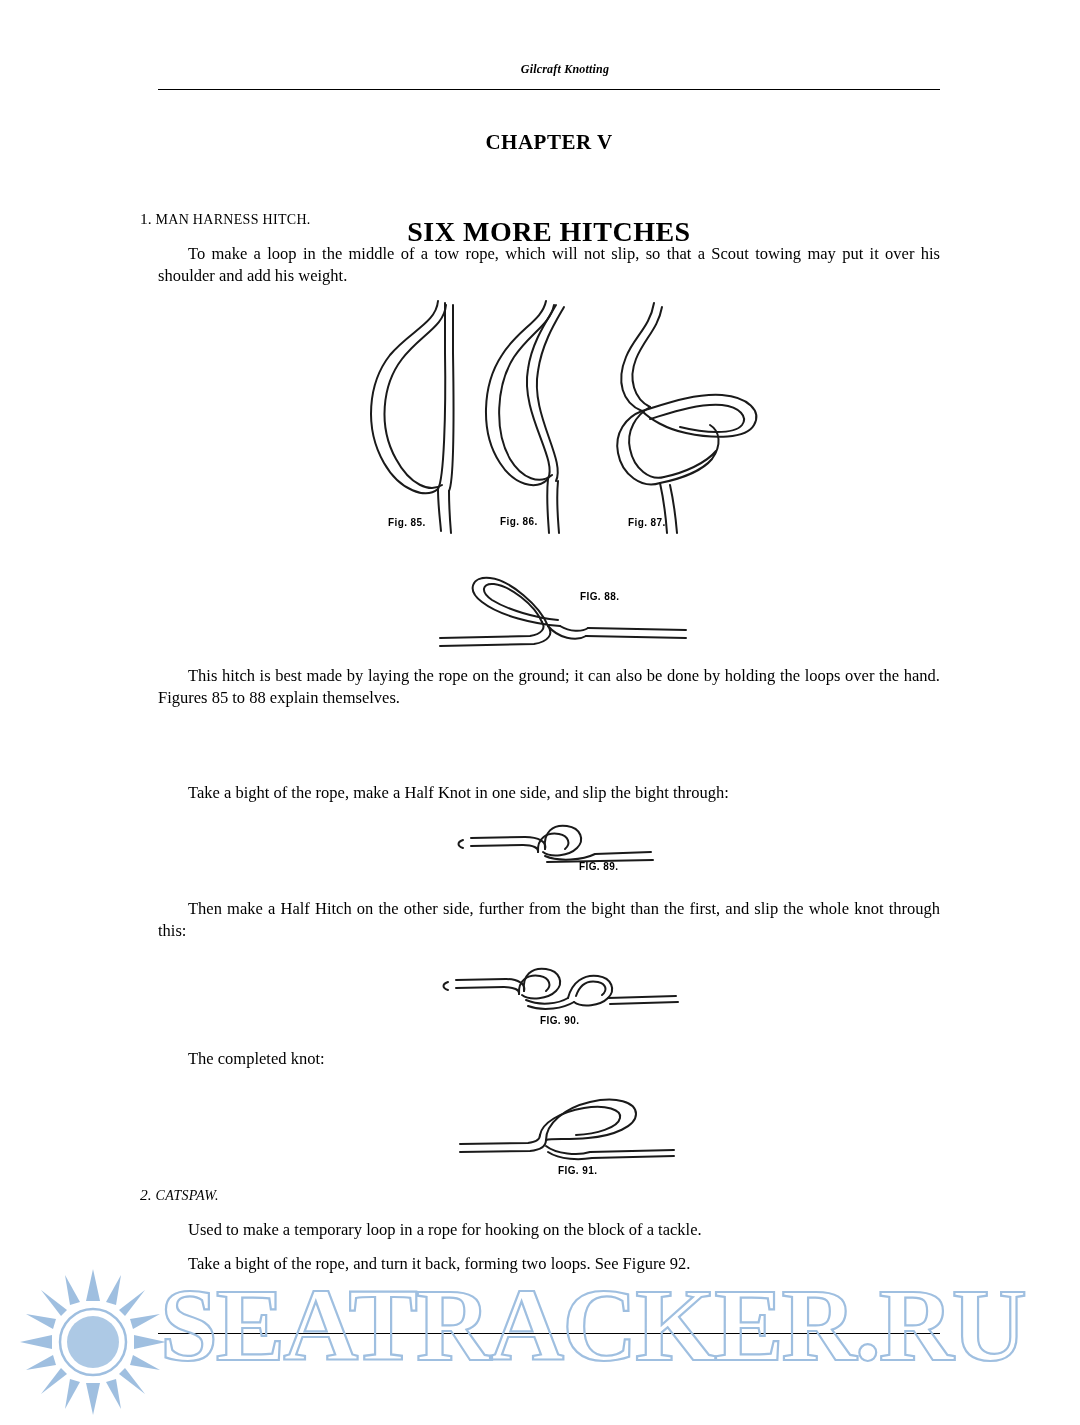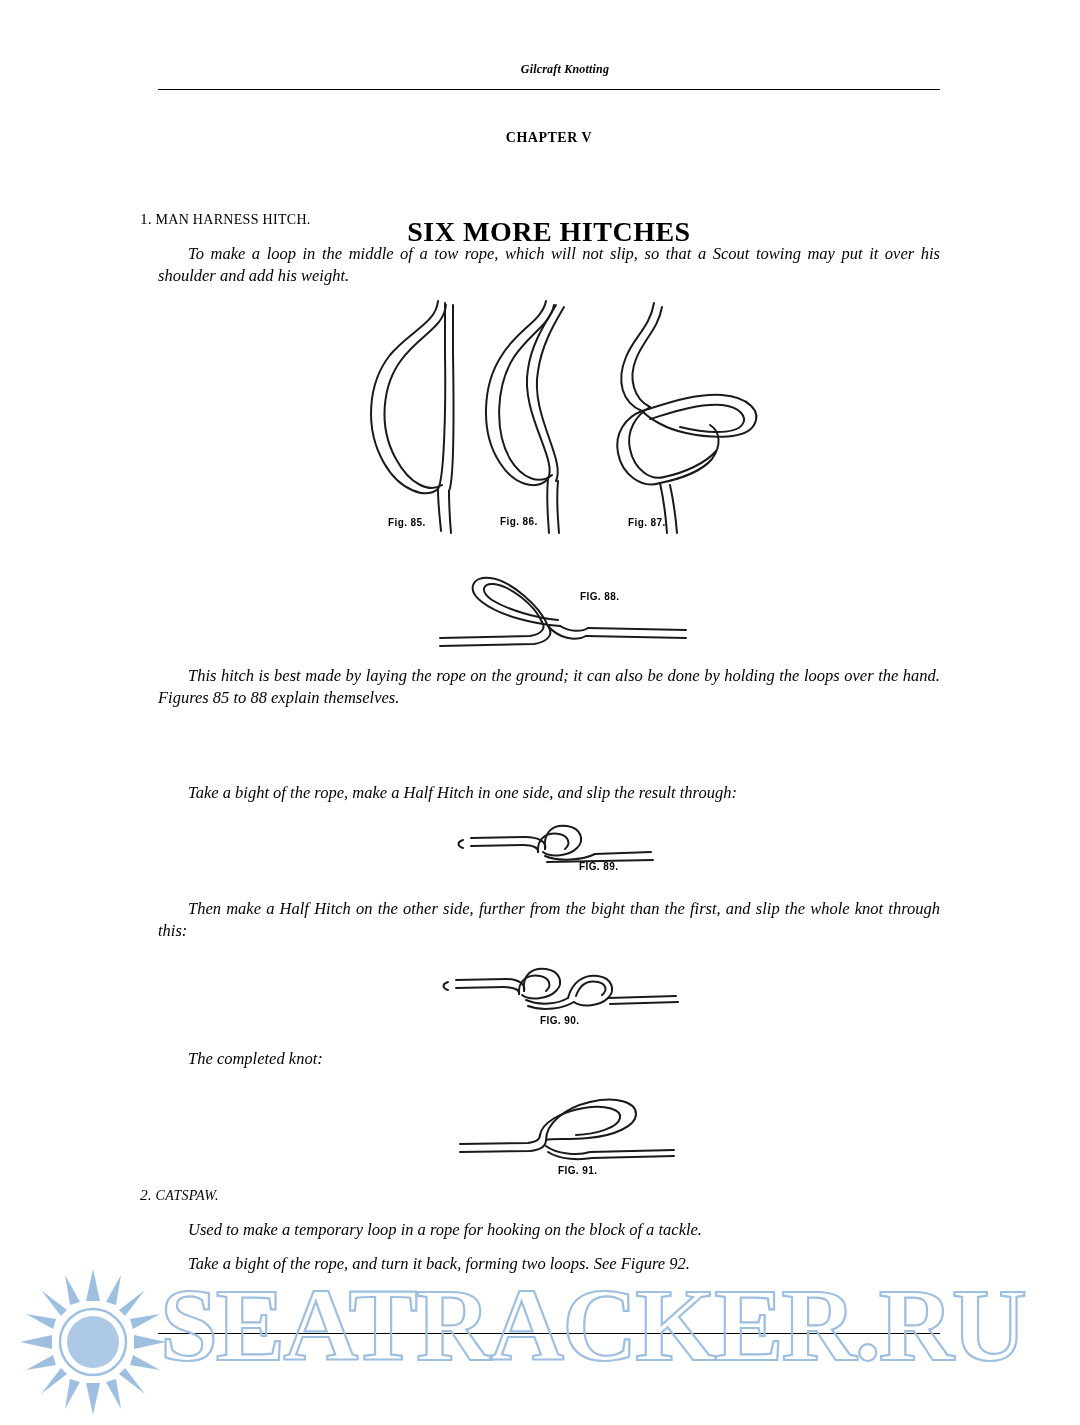--- a/index.html
+++ b/index.html
@@ -57,21 +57,21 @@
     font-weight: bold;
     font-size: 15.5px;
   }
   .chapter-title {
     position: absolute;
     left: 158px;
     top: 130px;
     width: 782px;
     text-align: center;
     font-weight: bold;
-    font-size: 14px;
+    font-size: 21px;
     letter-spacing: 0.5px;
   }
   .chapter-sub {
     position: absolute;
     left: 158px;
     top: 172px;
     width: 782px;
     text-align: center;
     font-weight: bold;
     font-size: 28px;
@@ -88,21 +88,20 @@
     letter-spacing: 0.3px;
   }
   .para {
     position: absolute;
     left: 158px;
     width: 782px;
     font-size: 16.5px;
     line-height: 1.33;
     text-align: justify;
     text-indent: 30px;
-    font-style: italic;
   }
   .para.nojust { text-align: left; }
 
   .figblock {
     position: absolute;
   }
   .figcap {
     font-family: "Liberation Sans", sans-serif;
     font-size: 10px;
     font-weight: bold;
@@ -205,21 +204,21 @@
         <path d="M118 66 C 128 78, 146 82, 156 76"></path>
         <path d="M130 66 C 140 72, 152 72, 158 68"></path>
         <path d="M156 76 L256 78"></path>
         <path d="M158 68 L256 70"></path>
       </g>
       <text class="figcap" x="150" y="40">FIG. 88.</text>
     </svg>
   </div>
 
   <div class="para" style="top:665px;">This hitch is best made by laying the rope on the ground; it can also be done by holding the loops over the hand. Figures 85 to 88 explain themselves.</div>
-  <div class="para nojust" style="top:782px;">Take a bight of the rope, make a Half Hitch in one side, and slip the result through:</div>
+  <div class="para nojust" style="top:782px;">Take a bight of the rope, make a Half Knot in one side, and slip the bight through:</div>
 
   <div class="figblock" style="left:455px; top:818px; width:220px; height:60px;">
     <svg width="220" height="60" viewBox="0 0 220 60">
       <g fill="none" stroke="#1a1a1a" stroke-width="2" stroke-linecap="round" stroke-linejoin="round">
         <path d="M16 20 L70 19 C 84 19, 92 24, 90 31"></path>
         <path d="M16 28 L68 27 C 78 27, 84 30, 83 34"></path>
         <path d="M90 31 C 88 14, 98 6, 112 8 C 126 10, 130 22, 122 30 C 114 38, 96 40, 88 34"></path>
         <path d="M83 34 C 82 20, 92 14, 104 16 C 114 18, 116 26, 110 31"></path>
         <path d="M90 38 C 104 44, 128 42, 140 36 L196 34"></path>
         <path d="M92 44 L198 42"></path>

